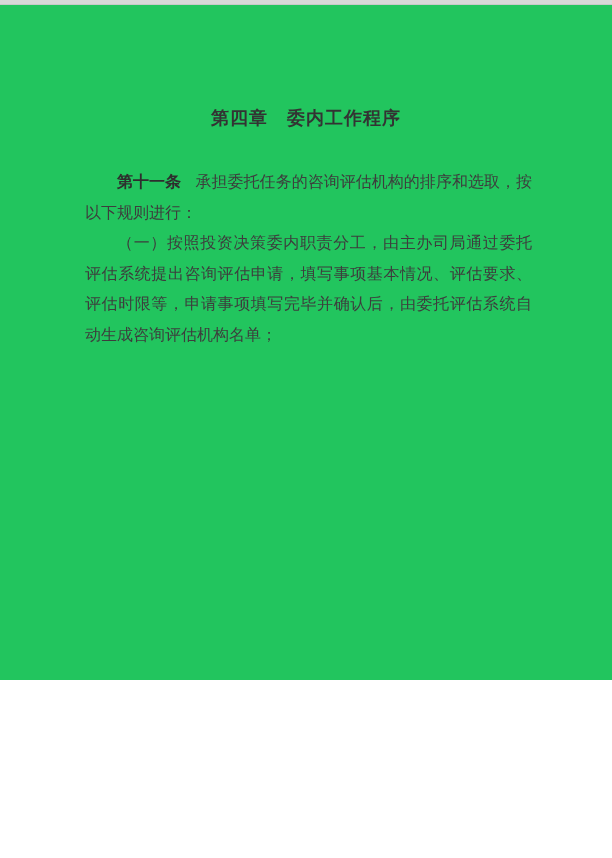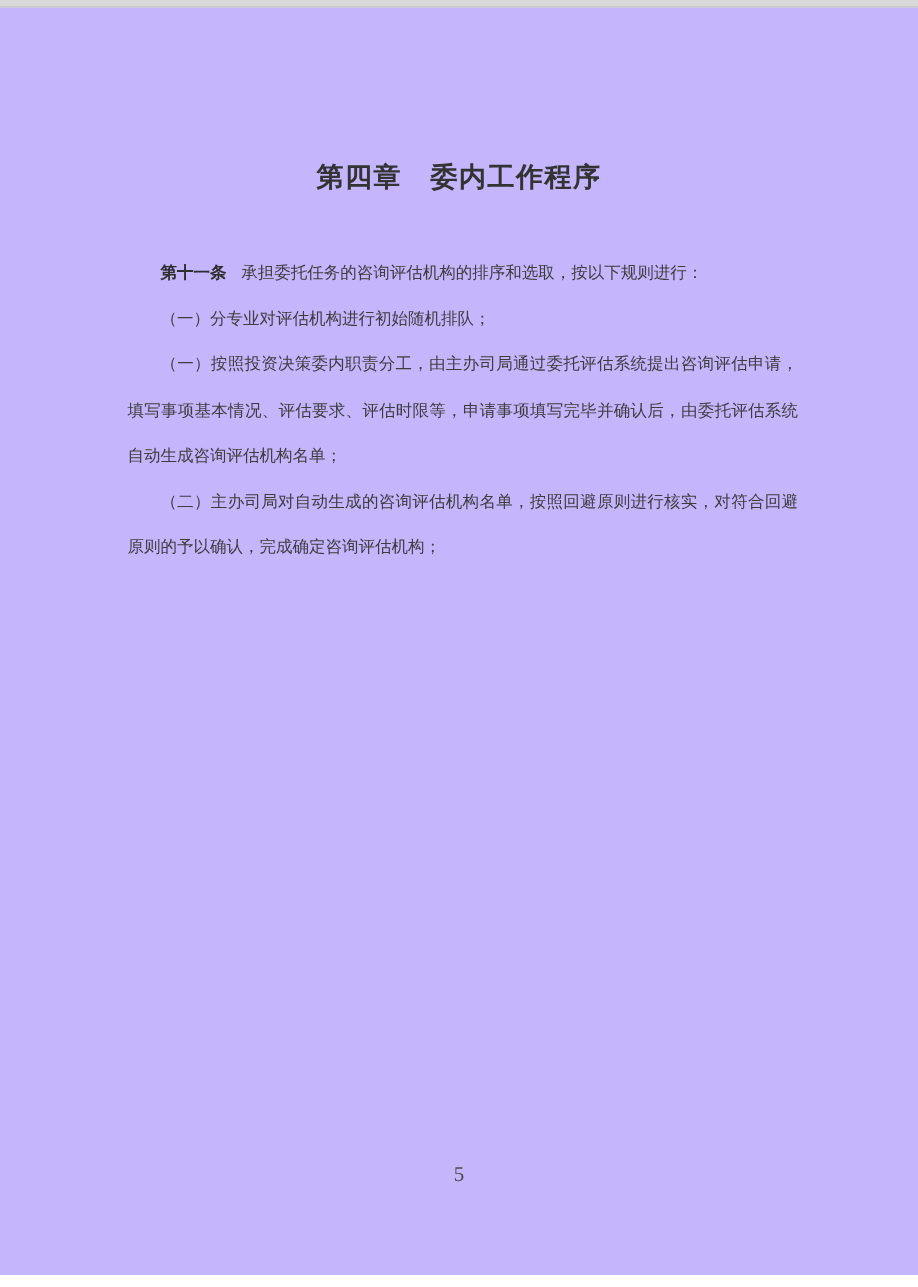--- a/index.html
+++ b/index.html
@@ -3,22 +3,22 @@
 <meta charset="utf-8">
 <style>
   html, body {
     margin: 0;
     padding: 0;
     background: #ffffff;
   }
   .screen {
     position: relative;
     width: 612px;
-    height: 850px;
-    background: #c4b5fd;
+    height: 680px;
+    background: #22c55e;
     overflow: hidden;
     font-family: "Liberation Serif", "DejaVu Serif", serif;
   }
   .topbar {
     position: absolute;
     top: 0;
     left: 0;
     width: 100%;
     height: 4px;
     background: #d8d8d8;
@@ -35,21 +35,21 @@
     font-weight: bold;
     letter-spacing: 1px;
     color: #333333;
     font-family: "Liberation Sans", "DejaVu Sans", sans-serif;
   }
   .content {
     position: absolute;
     top: 167px;
     left: 85px;
     width: 447px;
-    font-size: 11px;
+    font-size: 16px;
     line-height: 30.5px;
     color: #3d3d3d;
     text-align: justify;
   }
   .content p {
     margin: 0;
     padding: 0;
     text-indent: 2em;
   }
   .content .lead {
@@ -71,19 +71,17 @@
 </head>
 <body>
 
 <div class="screen">
   <div class="topbar"></div>
 
   <h1 class="chapter-title">第四章　委内工作程序</h1>
 
   <div class="content" id="paragraphs">
       <p><span class="lead">第十一条</span><span>承担委托任务的咨询评估机构的排序和选取，按以下规则进行：</span></p>
-      <p><span>（一）分专业对评估机构进行初始随机排队；</span></p>
       <p><span>（一）按照投资决策委内职责分工，由主办司局通过委托评估系统提出咨询评估申请，填写事项基本情况、评估要求、评估时限等，申请事项填写完毕并确认后，由委托评估系统自动生成咨询评估机构名单；</span></p>
-      <p><span>（二）主办司局对自动生成的咨询评估机构名单，按照回避原则进行核实，对符合回避原则的予以确认，完成确定咨询评估机构；</span></p>
     </div>
 
   <div class="page-number">5</div>
 </div>
 
 </body></html>

